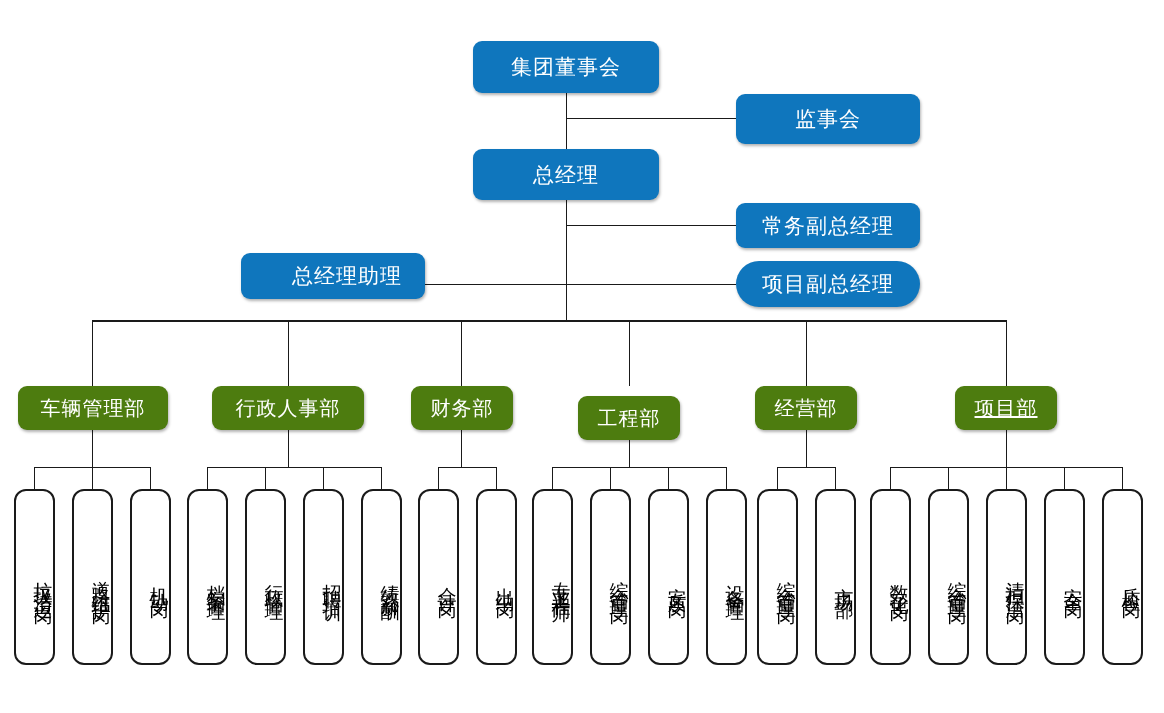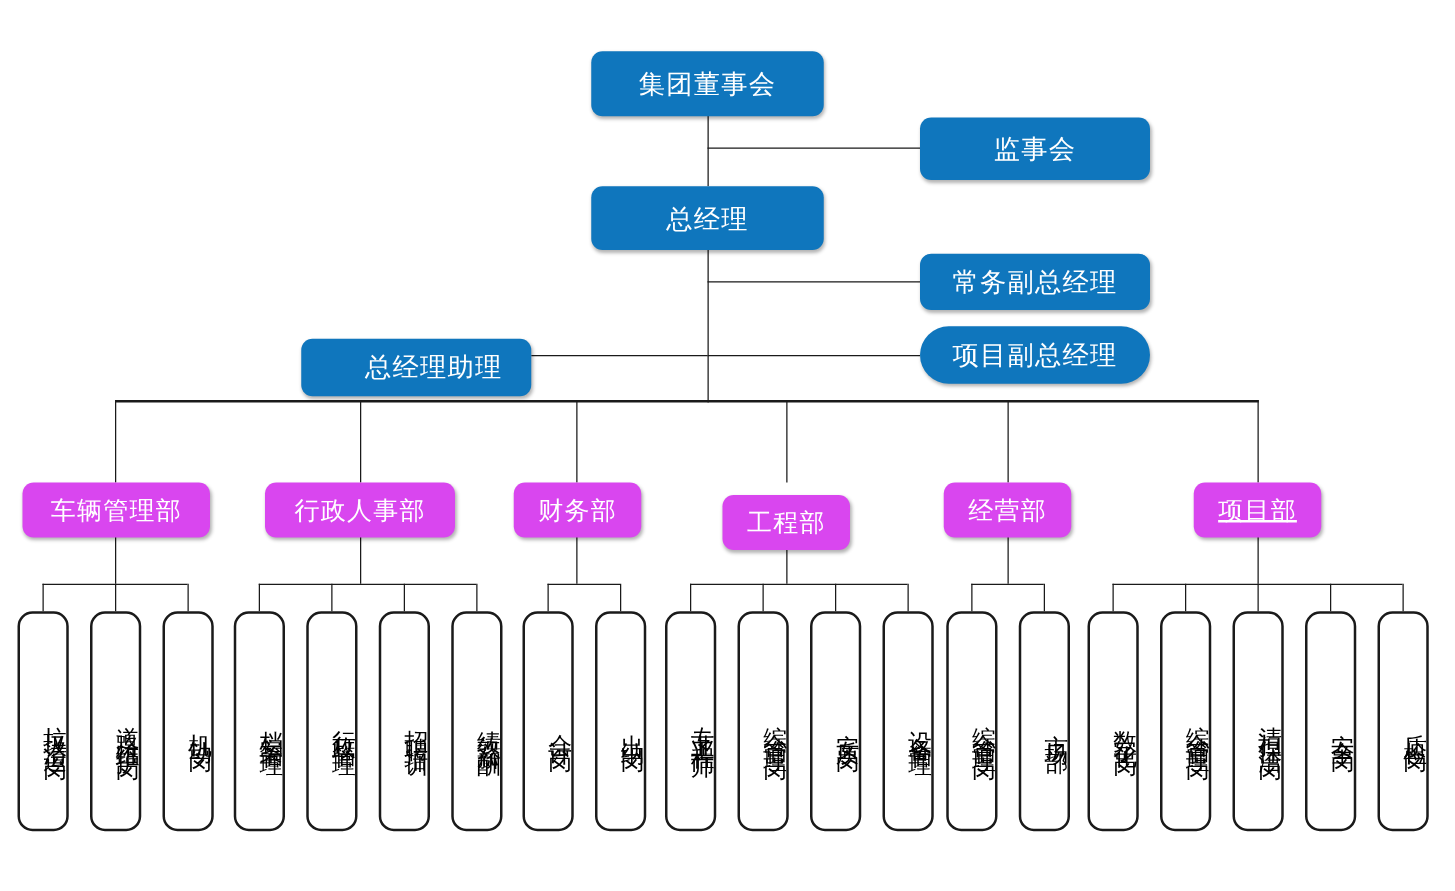--- a/index.html
+++ b/index.html
@@ -30,21 +30,21 @@
     white-space: nowrap;
     letter-spacing: 1px;
   }
   .box.blue {
     background: #0f76bd;
     border-radius: 9px;
     box-shadow: 1px 2px 3px rgba(0,0,0,0.30);
     font-size: 21px;
   }
   .box.orange {
-    background: #d946ef;
+    background: #4d7c0f;
     border-radius: 9px;
     box-shadow: 1px 2px 3px rgba(0,0,0,0.30);
     font-size: 20px;
   }
   .box.leaf {
     background: #ffffff;
     color: #000000;
     border: 2px solid #1a1a1a;
     border-radius: 12px;
     font-size: 19px;
@@ -133,21 +133,21 @@
   <div class="box blue" style="left:473px; top:41px; width:186px; height:52px;">集团董事会</div>
 
   <div class="box blue" style="left:736px; top:94px; width:184px; height:50px;">监事会</div>
 
   <div class="box blue" style="left:473px; top:149px; width:186px; height:51px;">总经理</div>
 
   <div class="box blue" style="left:736px; top:203px; width:184px; height:45px;">常务副总经理</div>
 
   <div class="box blue" style="left:736px; top:261px; width:184px; height:46px;border-radius:23px;">项目副总经理</div>
 
-  <div class="box blue" style="left:241px; top:271px; width:184px; height:46px;padding-left:28px;">总经理助理</div>
+  <div class="box blue" style="left:241px; top:253px; width:184px; height:46px;padding-left:28px;">总经理助理</div>
 
   <div class="box orange" style="left:18px; top:386px; width:150px; height:44px;">车辆管理部</div>
 
   <div class="box orange" style="left:411px; top:386px; width:102px; height:44px;">财务部</div>
 
   <div class="box orange" style="left:212px; top:386px; width:152px; height:44px;">行政人事部</div>
 
   <div class="box orange" style="left:578px; top:396px; width:102px; height:44px;">工程部</div>
 
   <div class="box orange" style="left:755px; top:386px; width:102px; height:44px;">经营部</div>

